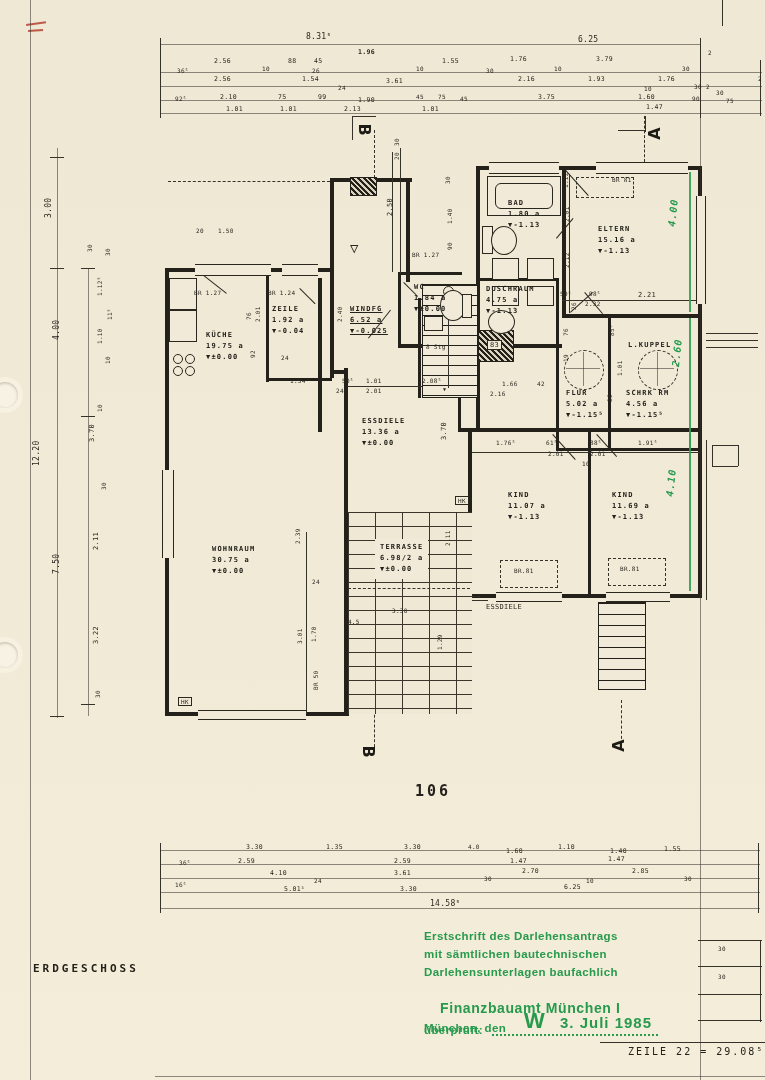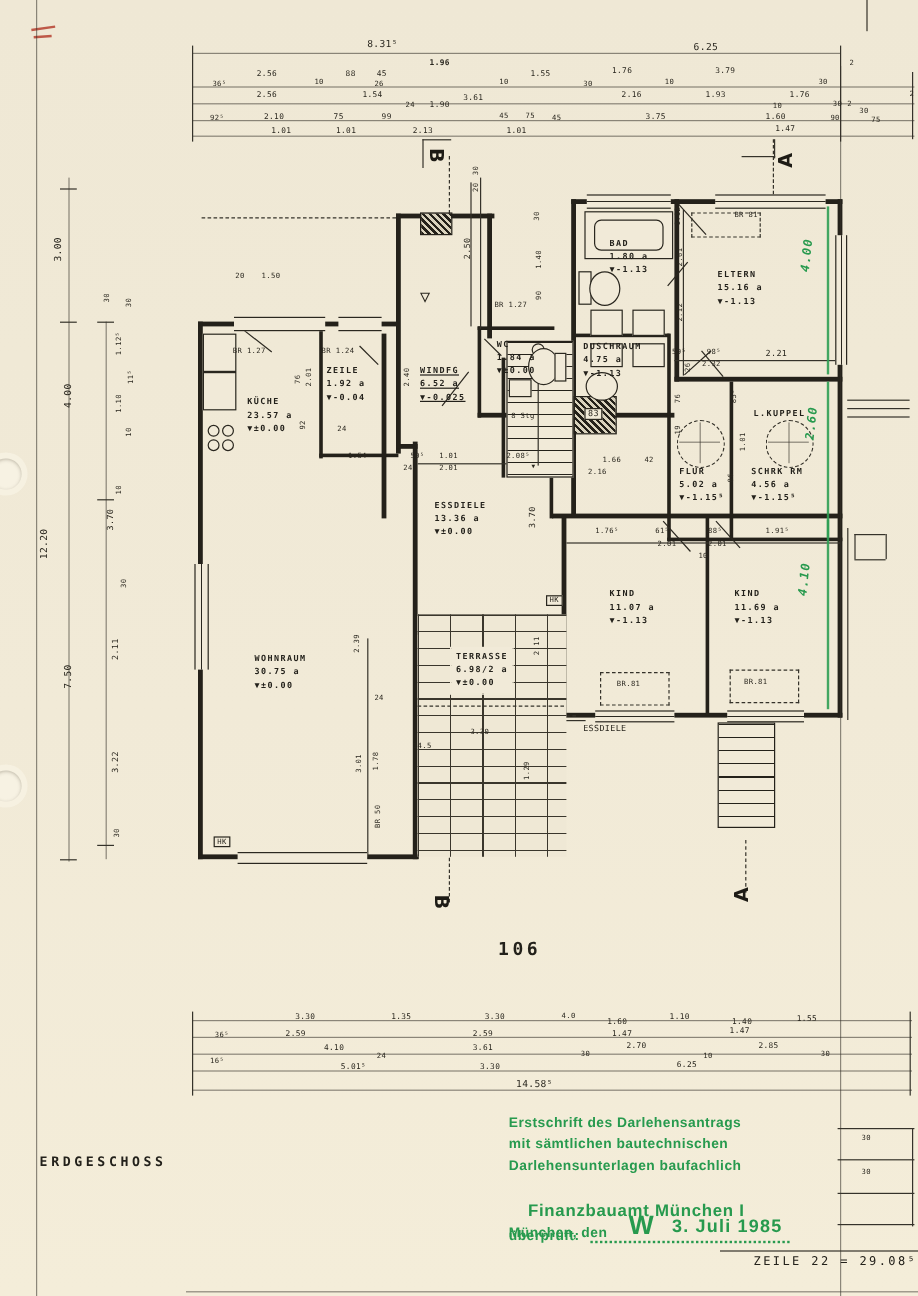--- a/index.html
+++ b/index.html
@@ -214,21 +214,21 @@
   <div class="circ" style="left:173px;top:354px;width:8px;height:8px"></div>
   <div class="circ" style="left:185px;top:354px;width:8px;height:8px"></div>
   <div class="circ" style="left:173px;top:366px;width:8px;height:8px"></div>
   <div class="circ" style="left:185px;top:366px;width:8px;height:8px"></div>
 
   <div class="drect" style="left:576px;top:177px;width:56px;height:19px"></div>
   <div class="drect" style="left:500px;top:560px;width:56px;height:26px"></div>
   <div class="drect" style="left:608px;top:558px;width:56px;height:26px"></div>
 
   <div id="room-layer" class="abs" style="left:0;top:0;width:765px;height:1080px">
-      <div class="room" style="left: 206px; top: 330px;"><div>KÜCHE</div><div>23.57 a</div><div class="lvl">▼±0.00</div></div>
+      <div class="room" style="left: 206px; top: 330px;"><div>KÜCHE</div><div>19.75 a</div><div class="lvl">▼±0.00</div></div>
       <div class="room" style="left: 272px; top: 304px;"><div>ZEILE</div><div>1.92 a</div><div class="lvl">▼-0.04</div></div>
       <div class="room" style="left: 350px; top: 304px; text-decoration: underline;"><div>WINDFG</div><div>6.52 a</div><div class="lvl">▼-0.025</div></div>
       <div class="room" style="left: 414px; top: 282px;"><div>WC</div><div>1.84 a</div><div class="lvl">▼±0.00</div></div>
       <div class="room" style="left: 508px; top: 198px;"><div>BAD</div><div>1.80 a</div><div class="lvl">▼-1.13</div></div>
       <div class="room" style="left: 486px; top: 284px;"><div>DUSCHRAUM</div><div>4.75 a</div><div class="lvl">▼-1.13</div></div>
       <div class="room" style="left: 598px; top: 224px;"><div>ELTERN</div><div>15.16 a</div><div class="lvl">▼-1.13</div></div>
       <div class="room" style="left: 362px; top: 416px;"><div>ESSDIELE</div><div>13.36 a</div><div class="lvl">▼±0.00</div></div>
       <div class="room" style="left: 566px; top: 388px;"><div>FLUR</div><div>5.02 a</div><div class="lvl">▼-1.15⁵</div></div>
       <div class="room" style="left: 626px; top: 388px;"><div>SCHRK RM</div><div>4.56 a</div><div class="lvl">▼-1.15⁵</div></div>
       <div class="room" style="left: 628px; top: 340px;"><div>L.KUPPEL</div></div>
@@ -263,21 +263,21 @@
       <span class="ann" style="left: 588px; top: 75px;">1.93</span>
       <span class="ann" style="left: 658px; top: 75px;">1.76</span>
       <span class="ann" style="left: 644px; top: 85px; font-size: 6px;">10</span>
       <span class="ann" style="left: 694px; top: 83px; font-size: 6px;">30</span>
       <span class="ann" style="left: 706px; top: 83px; font-size: 6px;">2</span>
       <span class="ann" style="left: 758px; top: 75px; font-size: 6px;">2</span>
       <span class="ann" style="left: 175px; top: 95px; font-size: 6px;">92⁵</span>
       <span class="ann" style="left: 220px; top: 93px;">2.10</span>
       <span class="ann" style="left: 278px; top: 93px;">75</span>
       <span class="ann" style="left: 318px; top: 93px;">99</span>
-      <span class="ann" style="left: 358px; top: 83px;">1.90</span>
+      <span class="ann" style="left: 358px; top: 96px;">1.90</span>
       <span class="ann" style="left: 416px; top: 93px; font-size: 6px;">45</span>
       <span class="ann" style="left: 438px; top: 93px; font-size: 6px;">75</span>
       <span class="ann" style="left: 460px; top: 95px; font-size: 6px;">45</span>
       <span class="ann" style="left: 538px; top: 93px;">3.75</span>
       <span class="ann" style="left: 638px; top: 93px;">1.60</span>
       <span class="ann" style="left: 692px; top: 95px; font-size: 6px;">90</span>
       <span class="ann" style="left: 716px; top: 89px; font-size: 6px;">30</span>
       <span class="ann" style="left: 726px; top: 97px; font-size: 6px;">75</span>
       <span class="ann" style="left: 226px; top: 105px;">1.01</span>
       <span class="ann" style="left: 280px; top: 105px;">1.01</span>

